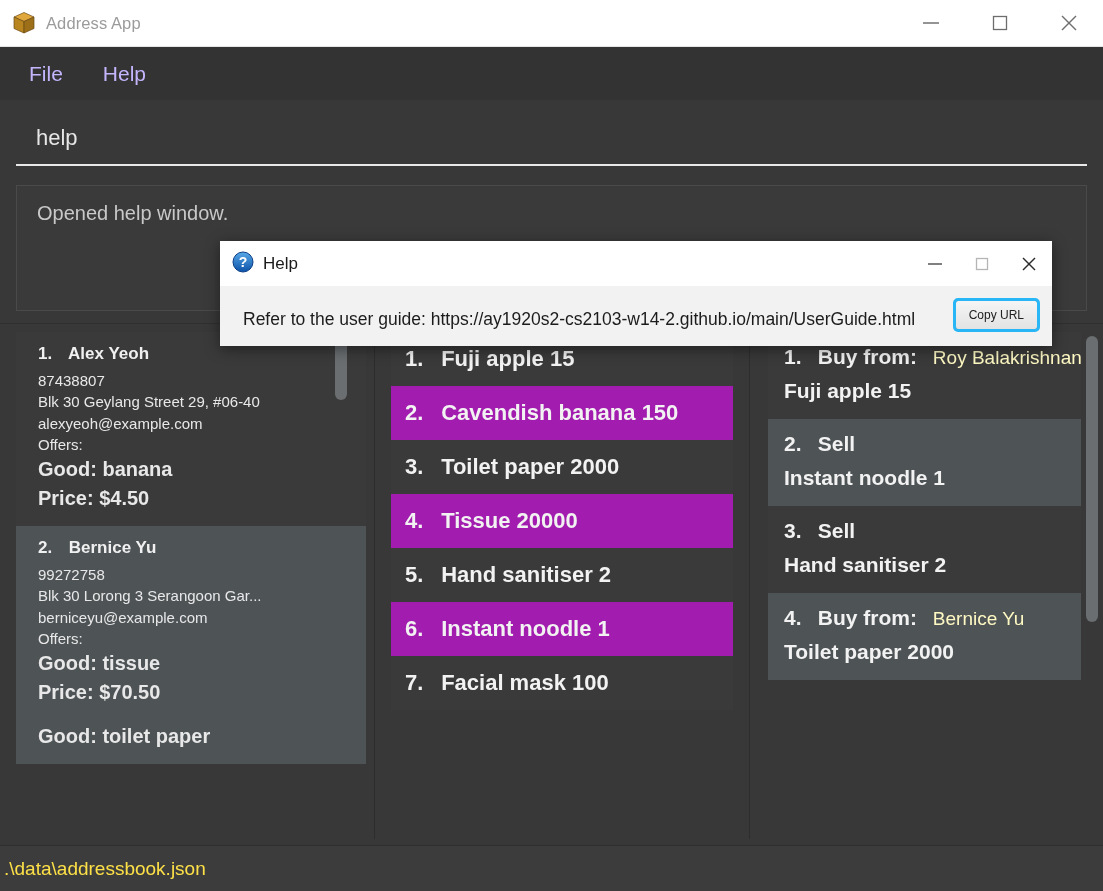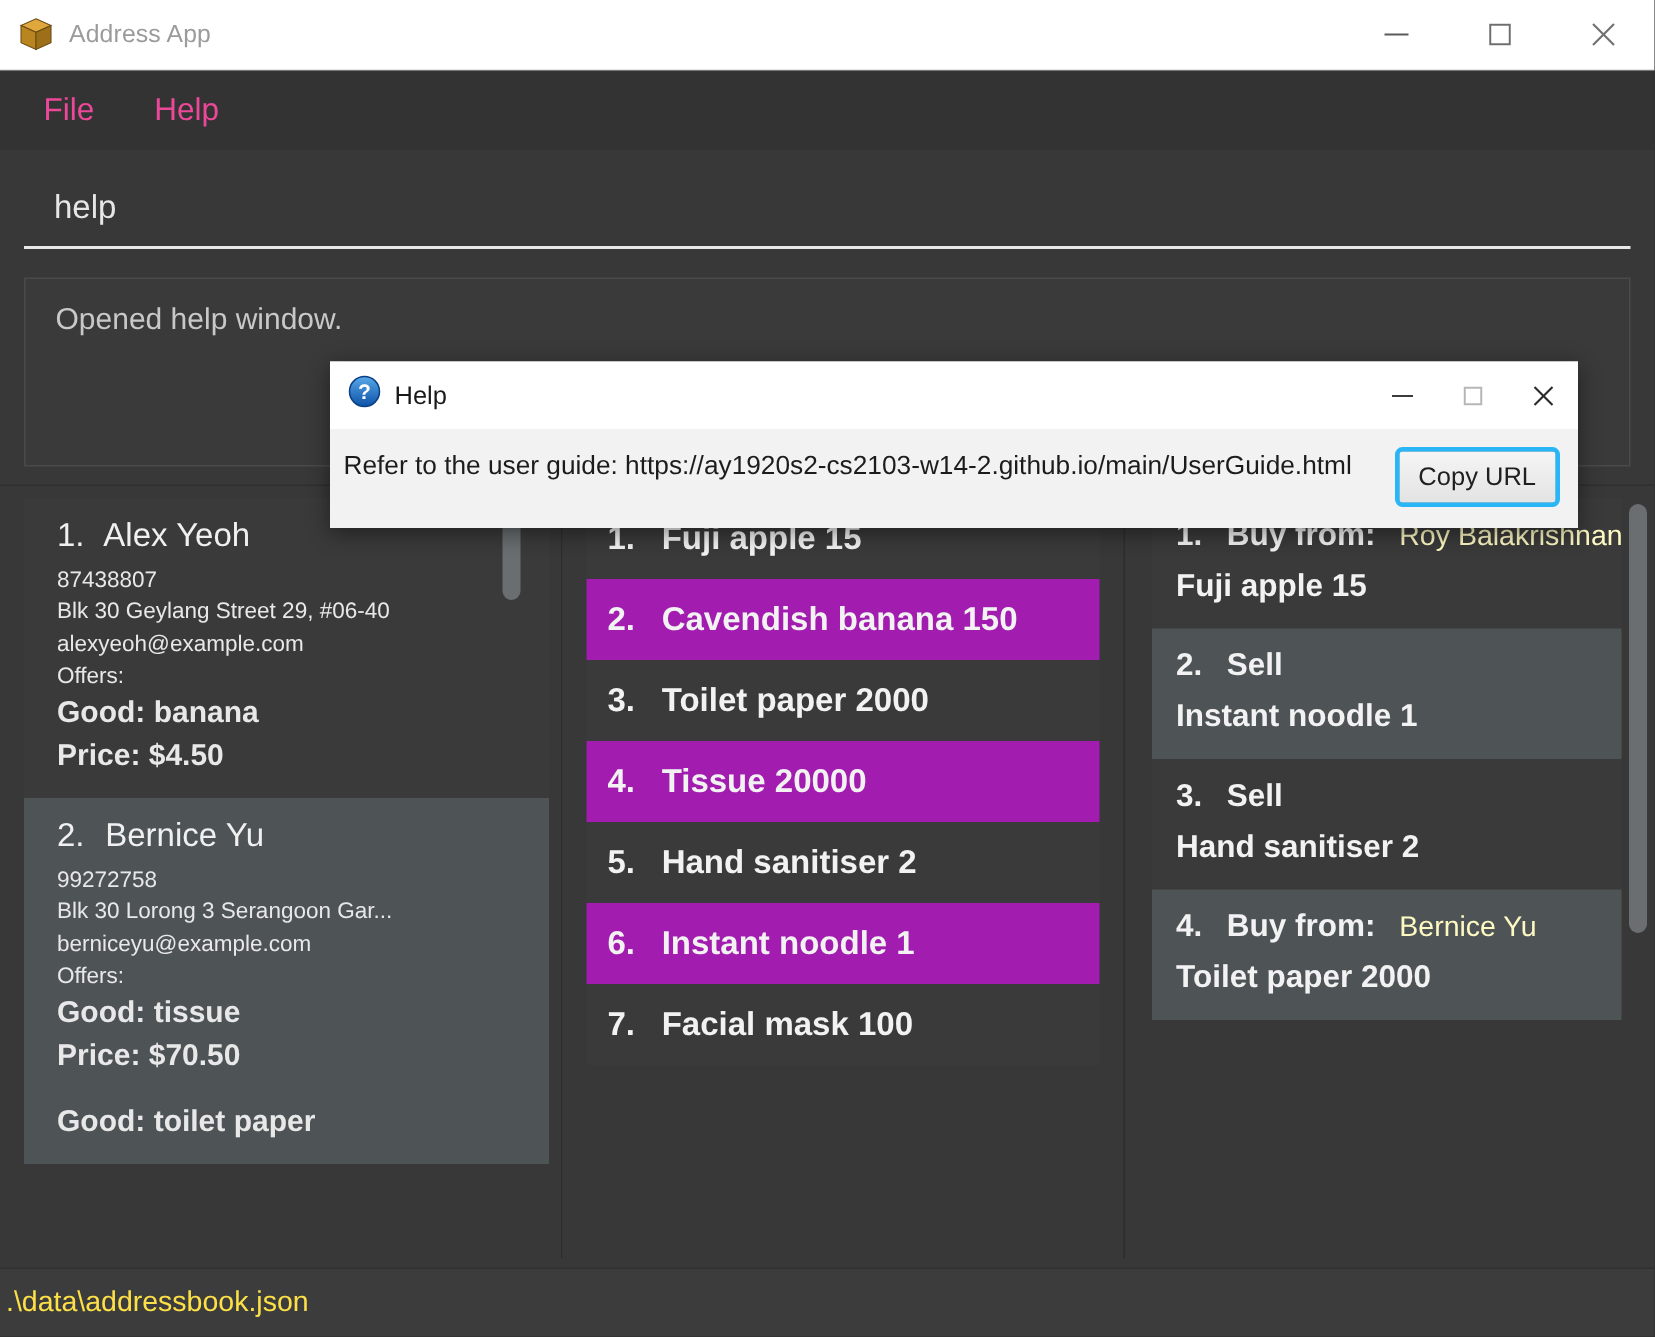--- a/index.html
+++ b/index.html
@@ -60,21 +60,21 @@
     height: 53px;
     background: #333333;
     display: flex;
     align-items: center;
     padding-left: 24px;
     gap: 30px;
     flex: 0 0 auto;
   }
   .menu-item {
     font-size: 21px;
-    color: #ec4899;
+    color: #c4b5fd;
     padding: 3px 5px;
     white-space: nowrap;
   }
 
   
   .commandbox-wrap {
     background: #383838;
     padding: 18px 16px 0 16px;
     flex: 0 0 auto;
     height: 75px;
@@ -140,22 +140,22 @@
 
   
   .card {
     background: #3a3a3a;
     padding: 12px 16px 14px 22px;
     color: #f0f0f0;
   }
   .card.alt { background: #4e5356; }
 
   .card-head {
-    font-size: 22px;
-    font-weight: normal;
+    font-size: 17px;
+    font-weight: bold;
     margin-bottom: 6px;
     white-space: nowrap;
   }
   .card-idx { display: inline-block; min-width: 26px; }
   .card-line {
     font-size: 15px;
     line-height: 1.42;
     color: #e8e8e8;
     white-space: nowrap;
     overflow: hidden;
@@ -263,34 +263,34 @@
   .help-win-btn {
     width: 47px;
     height: 100%;
     display: flex;
     align-items: center;
     justify-content: center;
   }
   .help-body {
     background: #f2f2f2;
     display: flex;
-    align-items: flex-start;
-    padding: 14px 14px 16px 9px;
+    align-items: flex-end;
+    padding: 14px 14px 16px 23px;
     gap: 6px;
   }
   .help-msg {
     font-size: 17.5px;
     color: #1c1c1c;
     white-space: nowrap;
     flex: 1 1 auto;
     padding-left: 0;
   }
   .copy-url-btn {
     font-family: "Liberation Sans", sans-serif;
-    font-size: 17px;
+    font-size: 12px;
     color: #202020;
     background: linear-gradient(#f5f5f5, #e3e3e3);
     border: 1px solid #9a9a9a;
     outline: 3px solid #29b6f6;
     outline-offset: -1px;
     border-radius: 3px;
     padding: 7px 13px;
     white-space: nowrap;
     cursor: pointer;
   }

